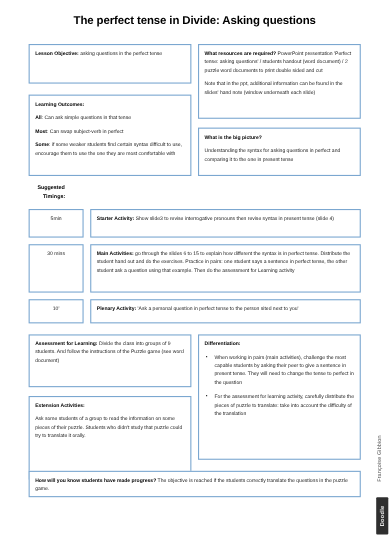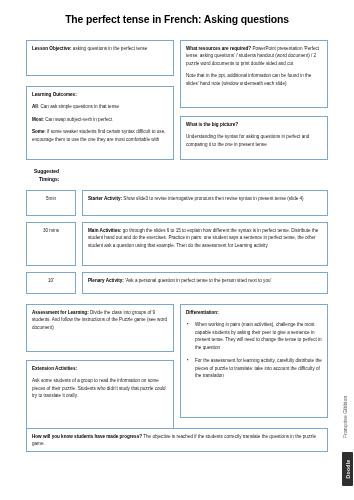--- a/index.html
+++ b/index.html
@@ -192,21 +192,21 @@
     color: #e8e8e8;
     letter-spacing: 0.2px;
     white-space: nowrap;
   }
 </style>
 </head>
 <body>
 
 <div class="page">
 
-  <div class="doc-title">The perfect tense in French: Asking questions</div>
+  <div class="doc-title">The perfect tense in Divide: Asking questions</div>
 
   <div class="box col-left" id="box-objective">
     <p><span class="lbl">Lesson Objective:</span><span> asking questions in the perfect tense</span></p>
   </div>
 
   <div class="box col-left" id="box-outcomes">
     <p><span class="lbl">Learning Outcomes:</span></p>
     <p class="outcome"><span class="lbl">All</span><span>: Can ask simple questions in that tense</span></p>
     <p class="outcome"><span class="lbl">Most</span><span>: Can swap subject-verb in perfect</span></p>
     <p class="outcome"><span class="lbl">Some</span><span>: if some weaker students find certain syntax difficult to use, encourage them to use the one they are most comfortable with</span></p>

